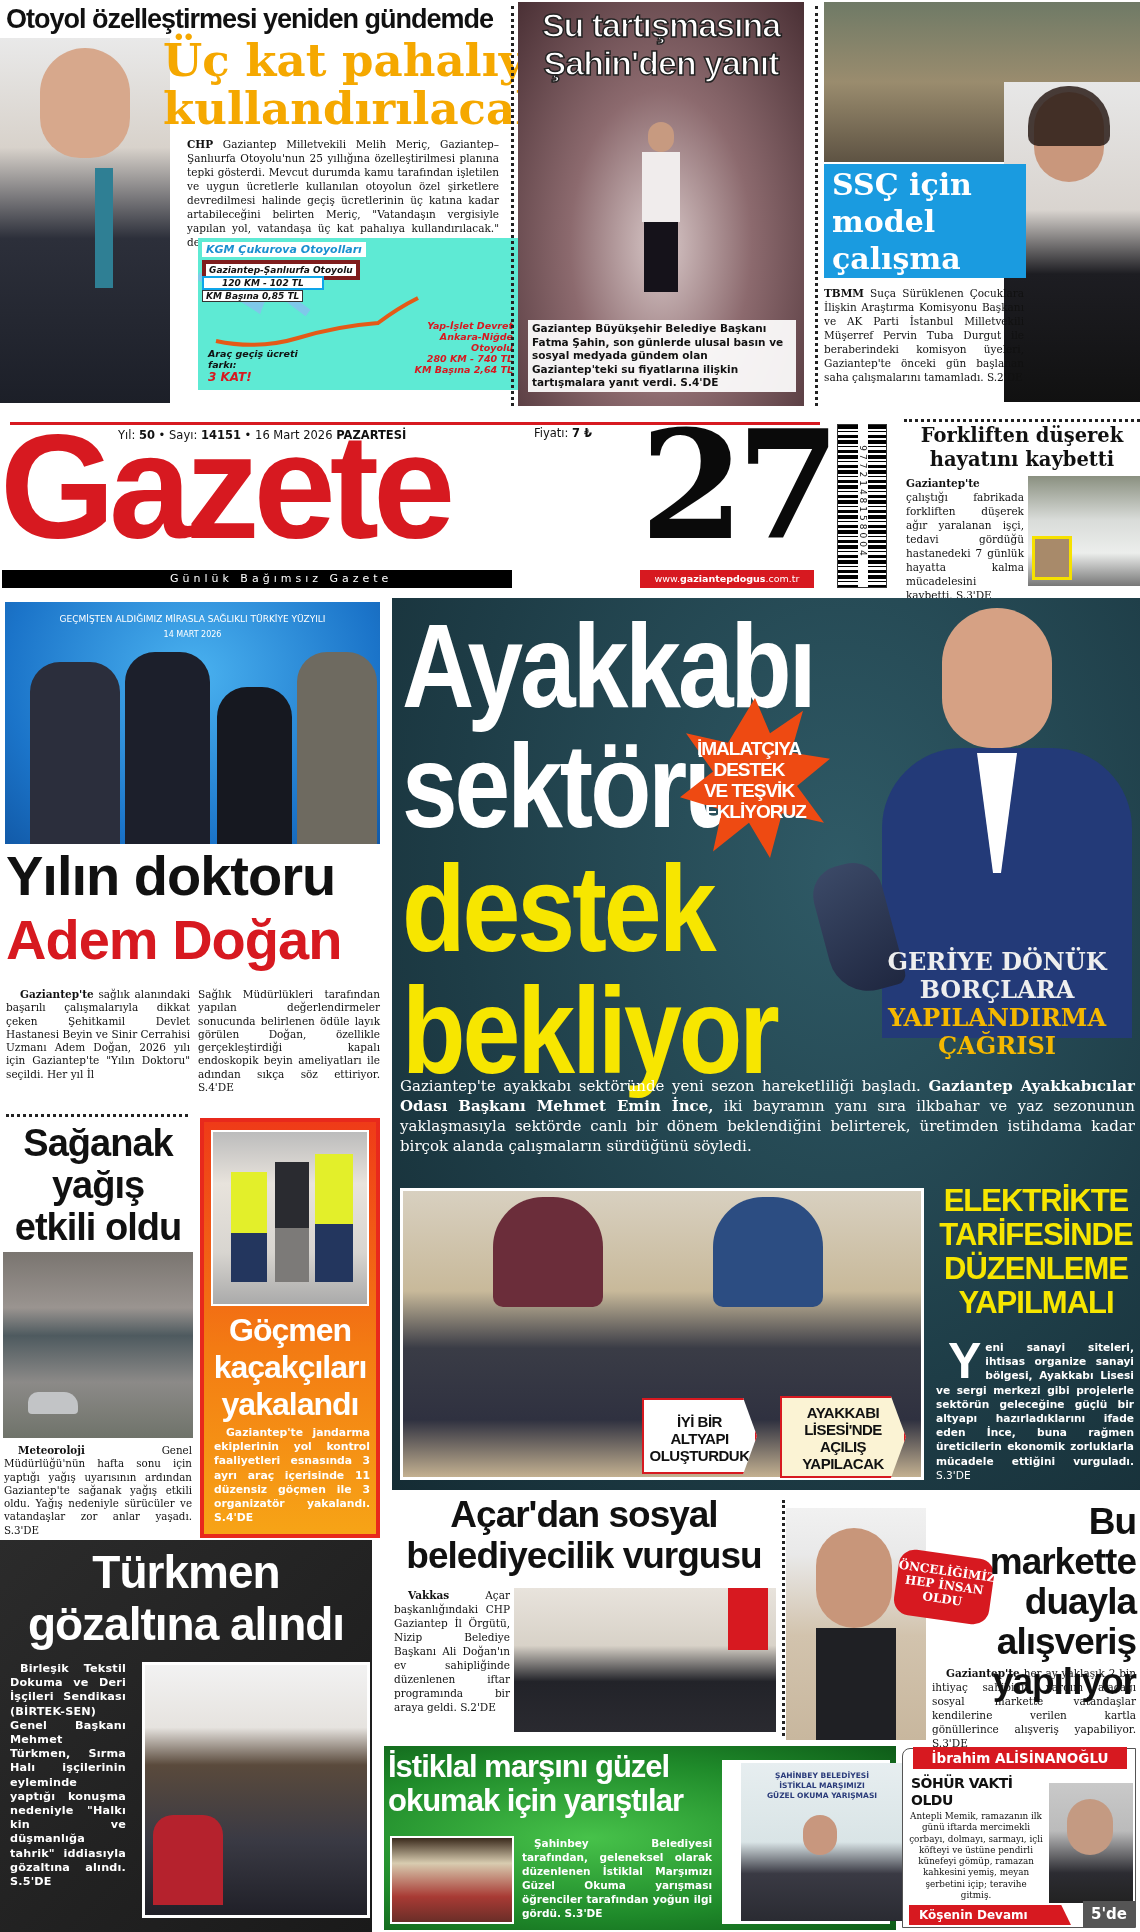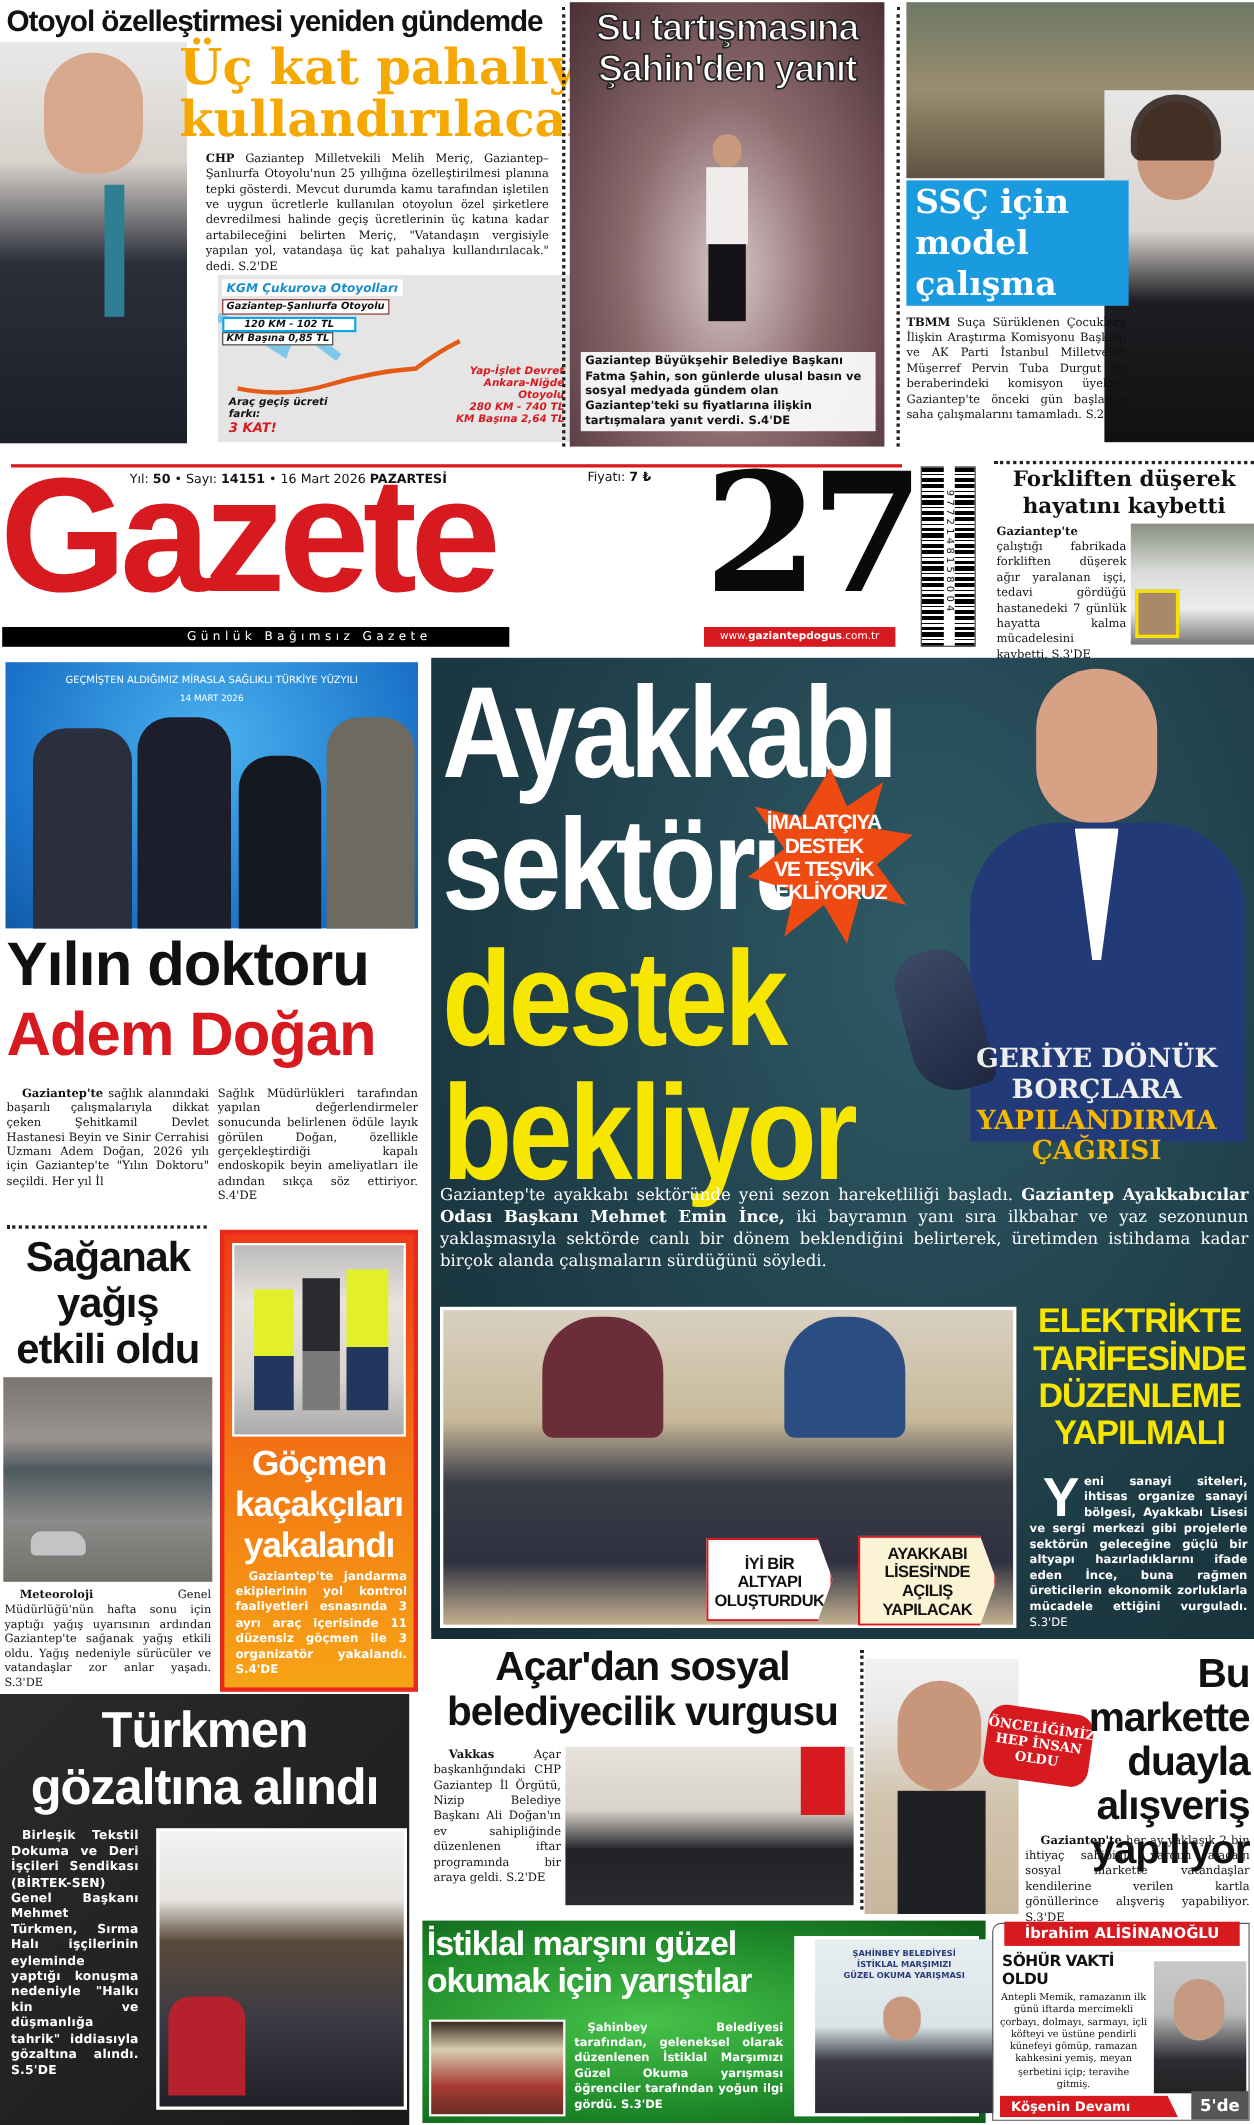--- a/index.html
+++ b/index.html
@@ -22,27 +22,27 @@
   <div class="abs cond" style="left:6px;top:2px;font-size:27px;line-height:34px;white-space:nowrap;">Otoyol özelleştirmesi yeniden gündemde</div>
   <div class="abs photo" style="left:0;top:38px;width:170px;height:365px;background:linear-gradient(180deg,#e9e9e9 0%,#d8d2cb 30%,#2c2f3a 55%,#1c1f28 100%);">
     <div class="abs" style="left:40px;top:10px;width:90px;height:110px;border-radius:45px 45px 40px 40px;background:#d7a88c;"></div>
     <div class="abs" style="left:95px;top:130px;width:18px;height:120px;background:#2f7f94;"></div>
   </div>
   <div class="abs serif" style="left:163px;top:36px;font-size:45px;line-height:50px;color:#f5a800;font-weight:700;white-space:nowrap;">Üç kat pahalıya</div>
   <div class="abs serif" style="left:163px;top:84px;font-size:45px;line-height:50px;color:#f5a800;font-weight:700;white-space:nowrap;">kullandırılacak</div>
   <div class="abs serif body-text" style="left:187px;top:137px;width:312px;font-size:10.5px;line-height:14px;">
     <span class="lead">CHP</span><span> Gaziantep Milletvekili Melih Meriç, Gaziantep–Şanlıurfa Otoyolu'nun 25 yıllığına özelleştirilmesi planına tepki gösterdi. Mevcut durumda kamu tarafından işletilen ve uygun ücretlerle kullanılan otoyolun özel şirketlere devredilmesi halinde geçiş ücretlerinin üç katına kadar artabileceğini belirten Meriç, "Vatandaşın vergisiyle yapılan yol, vatandaşa üç kat pahalıya kullandırılacak." dedi. </span><span class="ref">S.2'DE</span>
   </div>
-  <div class="abs" style="left:198px;top:250px;width:321px;height:152px;background:#e5e5e5;overflow:hidden;">
+  <div class="abs" style="left:198px;top:238px;width:321px;height:152px;background:#5eead4;overflow:hidden;">
     <svg class="abs" width="300" height="152" style="left:0;top:0;">
       <path d="M0,38 Q30,50 60,70 Q70,40 90,60 L110,75" stroke="#7fc8ea" stroke-width="8" fill="none"></path>
       <path d="M18,103 Q60,112 100,100 T180,85 Q200,70 220,60" stroke="#e45a17" stroke-width="4" fill="none"></path>
     </svg>
     <div class="abs sans" style="left:4px;top:4px;background:#fff;color:#1a8fd0;font-style:italic;font-weight:700;font-size:11px;padding:1px 4px;">KGM Çukurova Otoyolları</div>
-    <div class="abs sans" style="left:4px;top:22px;background:#fff;border:1px solid #7f1d1d;font-style:italic;font-weight:700;font-size:9px;padding:1px 3px;">Gaziantep-Şanlıurfa Otoyolu</div>
+    <div class="abs sans" style="left:4px;top:22px;background:#fff;border:4px solid #7f1d1d;font-style:italic;font-weight:700;font-size:9px;padding:1px 3px;">Gaziantep-Şanlıurfa Otoyolu</div>
     <div class="abs sans" style="left:4px;top:38px;background:#fff;border:2px solid #0ea5e9;font-style:italic;font-weight:700;font-size:9px;padding:0 18px;">120 KM - 102 TL</div>
     <div class="abs sans" style="left:4px;top:52px;background:#fff;border:1px solid #333;font-style:italic;font-weight:700;font-size:9px;padding:0 3px;">KM Başına 0,85 TL</div>
     <div class="abs sans" style="right:6px;top:82px;text-align:right;color:#d71920;font-style:italic;font-weight:700;font-size:9.5px;line-height:11px;">
       <div>Yap-İşlet Devret</div>
       <div>Ankara-Niğde</div>
       <div>Otoyolu</div>
       <div>280 KM - 740 TL</div>
       <div>KM Başına 2,64 TL</div>
     </div>
     <div class="abs sans" style="left:10px;top:110px;font-style:italic;font-weight:700;font-size:9.5px;line-height:11px;">
@@ -87,21 +87,21 @@
 <div class="abs" style="left:0;top:412px;width:900px;height:178px;">
   <div class="abs" style="left:10px;top:10px;width:810px;height:3px;background:#d71920;"></div>
   <div class="abs sans" style="left:0;top:-10px;font-family:'Liberation Sans',sans-serif;font-weight:700;font-size:148px;line-height:170px;color:#d71920;letter-spacing:-6px;">Gazete</div>
   <div class="abs serif" style="left:640px;top:-12px;font-family:'DejaVu Serif',serif;font-weight:700;font-size:150px;line-height:170px;color:#0a0a0a;letter-spacing:-8px;">27</div>
   <div class="abs sans" style="left:118px;top:16px;font-size:11.5px;white-space:nowrap;">
     <span>Yıl: </span><b>50</b><span> • Sayı: </span><b>14151</b><span> • 16 Mart 2026 </span><b>PAZARTESİ</b>
   </div>
   <div class="abs sans" style="left:534px;top:14px;font-size:11.5px;white-space:nowrap;">
     <span>Fiyatı: </span><b>7 ₺</b>
   </div>
-  <div class="abs sans" style="left:2px;top:158px;width:461px;height:18px;background:#000;color:#fff;font-size:11px;letter-spacing:4px;line-height:18px;padding-left:168px;">
+  <div class="abs sans" style="left:2px;top:158px;width:510px;height:18px;background:#000;color:#fff;font-size:11px;letter-spacing:4px;line-height:18px;padding-left:168px;">
     <span>Günlük Bağımsız Gazete</span>
   </div>
   <div class="abs sans" style="left:640px;top:158px;width:174px;height:18px;background:#d71920;color:#fff;font-size:9.5px;line-height:18px;text-align:center;">
     <span>www.</span><b>gaziantepdogus</b><span>.com.tr</span>
   </div>
   <div class="abs" style="left:837px;top:12px;width:50px;height:164px;border:1px solid #333;background:repeating-linear-gradient(180deg,#000 0 4px,#fff 4px 6px,#000 6px 7px,#fff 7px 10px,#000 10px 13px,#fff 13px 15px);">
     <div class="abs sans" style="left:-60px;top:72px;width:170px;transform:rotate(90deg);font-size:9px;letter-spacing:3px;background:#fff;text-align:center;">9772148158004</div>
   </div>
 </div>
 

